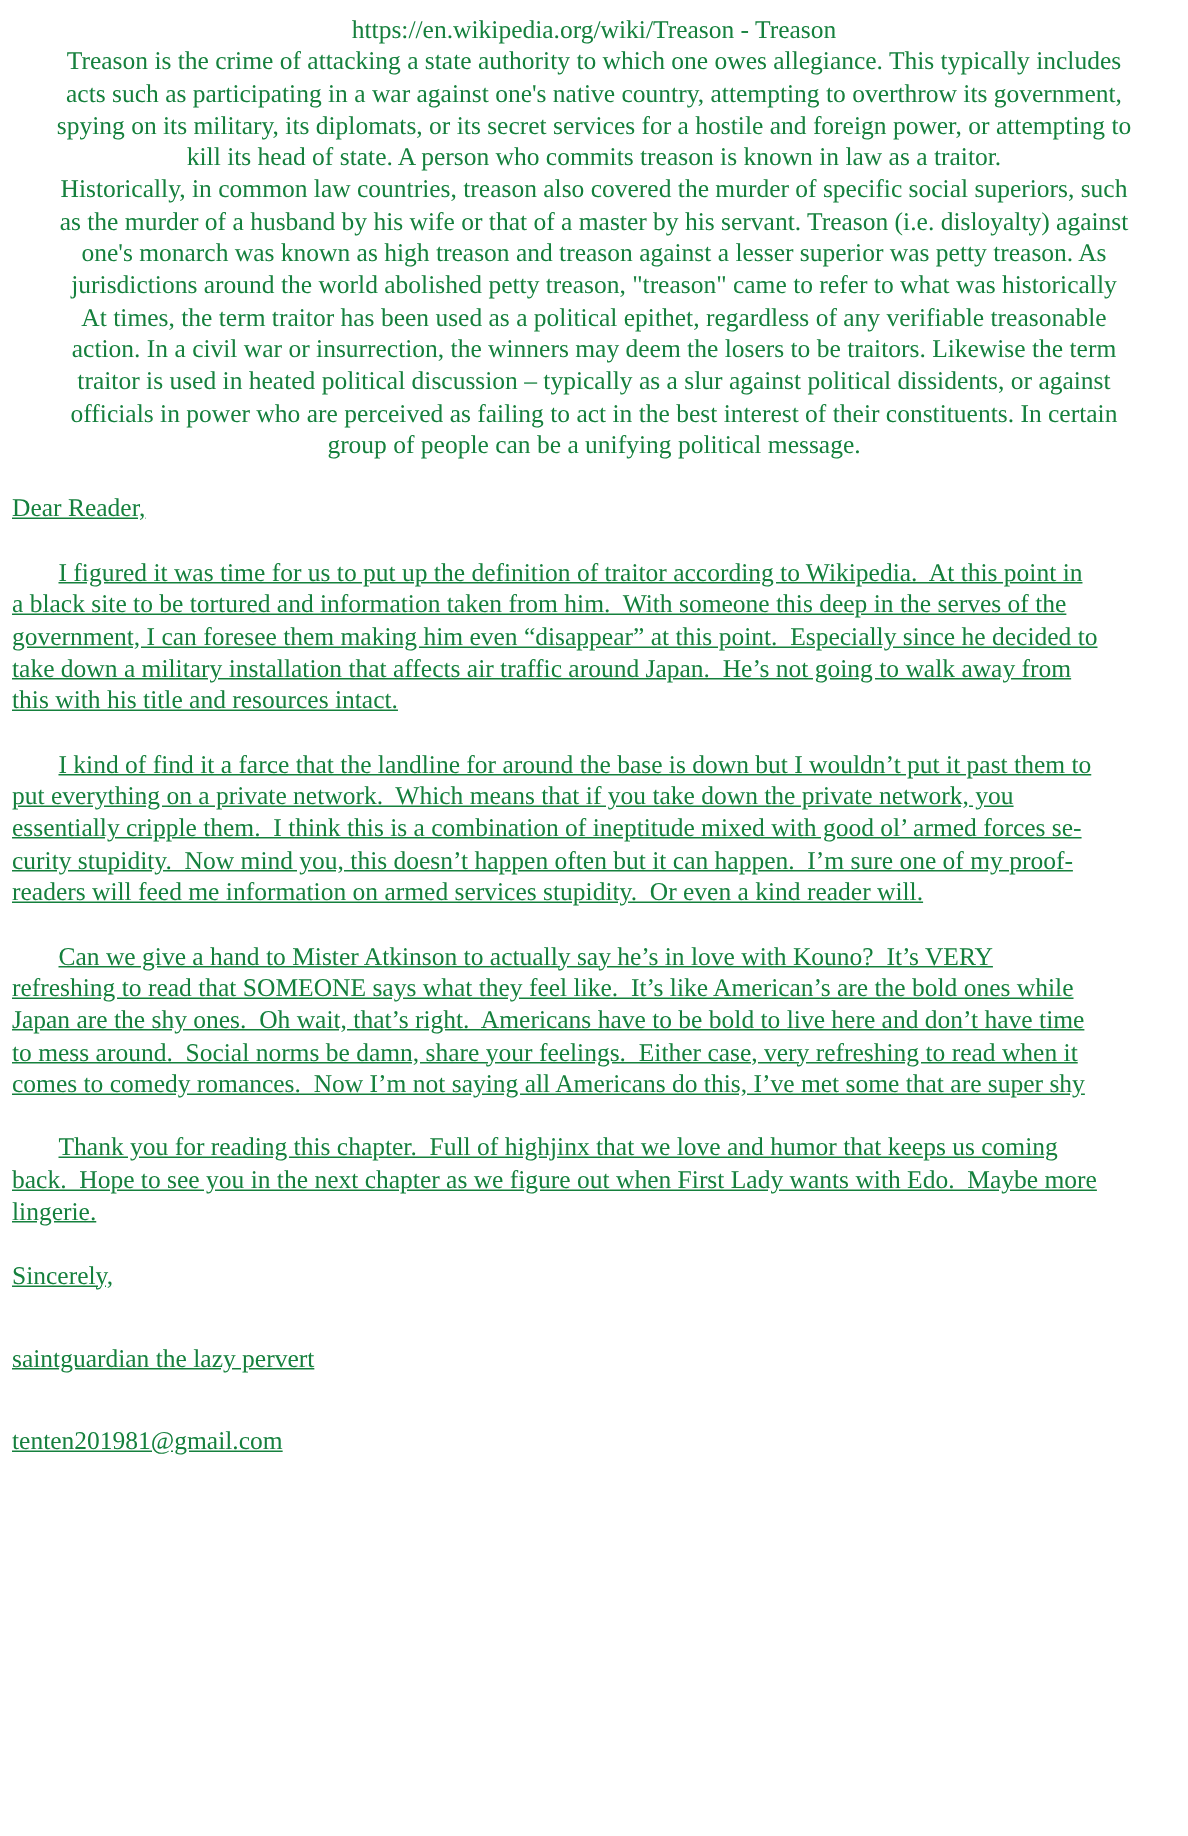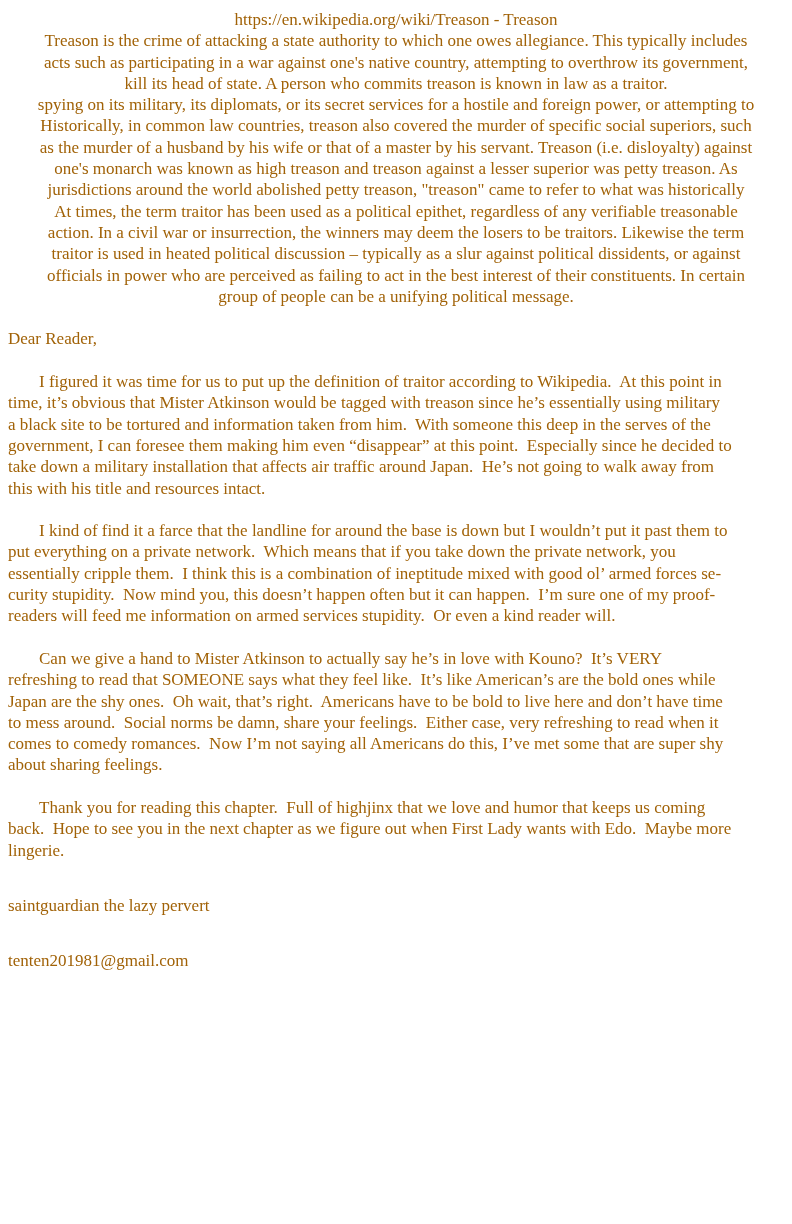--- a/index.html
+++ b/index.html
@@ -13,81 +13,80 @@
     background: #ffffff;
     color: #000000;
     font-family: "Liberation Serif", "DejaVu Serif", serif;
     font-size: 17px;
     line-height: 21.3px;
     overflow: hidden;
   }
   .line { white-space: pre; }
   .centered { text-align: center; }
   .centered .line { white-space: pre; }
-  .block { margin-top: 21.3px; }
+  .block { margin-top: 21.3px; text-decoration: underline; }
   .para .line:first-child { text-indent: 31px; margin-top: 20px; }
   .signature .line { white-space: pre; margin-top: 34px; }
 </style>
 </head>
 <body>
 
-<div class="page" style="background: rgb(255, 255, 255); color: #a16207;">
+<div class="page" style="background: rgb(255, 255, 255); color: #15803d;">
 
   <div class="centered">
     <div class="line">https://en.wikipedia.org/wiki/Treason - Treason</div>
     <div>
         <div class="line">Treason is the crime of attacking a state authority to which one owes allegiance. This typically includes</div>
         <div class="line">acts such as participating in a war against one's native country, attempting to overthrow its government,</div>
+        <div class="line">spying on its military, its diplomats, or its secret services for a hostile and foreign power, or attempting to</div>
         <div class="line">kill its head of state. A person who commits treason is known in law as a traitor.</div>
-        <div class="line">spying on its military, its diplomats, or its secret services for a hostile and foreign power, or attempting to</div>
         <div class="line">Historically, in common law countries, treason also covered the murder of specific social superiors, such</div>
         <div class="line">as the murder of a husband by his wife or that of a master by his servant. Treason (i.e. disloyalty) against</div>
         <div class="line">one's monarch was known as high treason and treason against a lesser superior was petty treason. As</div>
         <div class="line">jurisdictions around the world abolished petty treason, "treason" came to refer to what was historically</div>
         <div class="line">At times, the term traitor has been used as a political epithet, regardless of any verifiable treasonable</div>
         <div class="line">action. In a civil war or insurrection, the winners may deem the losers to be traitors. Likewise the term</div>
         <div class="line">traitor is used in heated political discussion – typically as a slur against political dissidents, or against</div>
         <div class="line">officials in power who are perceived as failing to act in the best interest of their constituents. In certain</div>
         <div class="line">group of people can be a unifying political message.</div>
       </div>
   </div>
 
   <div class="block">Dear Reader,</div>
 
   <div class="block para">
       <div class="line">I figured it was time for us to put up the definition of traitor according to Wikipedia.  At this point in</div>
-      <div class="line">time, it’s obvious that Mister Atkinson would be tagged with treason since he’s essentially using military</div>
       <div class="line">a black site to be tortured and information taken from him.  With someone this deep in the serves of the</div>
       <div class="line">government, I can foresee them making him even “disappear” at this point.  Especially since he decided to</div>
       <div class="line">take down a military installation that affects air traffic around Japan.  He’s not going to walk away from</div>
       <div class="line">this with his title and resources intact.</div>
     </div>
 
   <div class="block para">
       <div class="line">I kind of find it a farce that the landline for around the base is down but I wouldn’t put it past them to</div>
       <div class="line">put everything on a private network.  Which means that if you take down the private network, you</div>
       <div class="line">essentially cripple them.  I think this is a combination of ineptitude mixed with good ol’ armed forces se-</div>
       <div class="line">curity stupidity.  Now mind you, this doesn’t happen often but it can happen.  I’m sure one of my proof-</div>
       <div class="line">readers will feed me information on armed services stupidity.  Or even a kind reader will.</div>
     </div>
 
   <div class="block para">
       <div class="line">Can we give a hand to Mister Atkinson to actually say he’s in love with Kouno?  It’s VERY</div>
       <div class="line">refreshing to read that SOMEONE says what they feel like.  It’s like American’s are the bold ones while</div>
       <div class="line">Japan are the shy ones.  Oh wait, that’s right.  Americans have to be bold to live here and don’t have time</div>
       <div class="line">to mess around.  Social norms be damn, share your feelings.  Either case, very refreshing to read when it</div>
       <div class="line">comes to comedy romances.  Now I’m not saying all Americans do this, I’ve met some that are super shy</div>
-      <div class="line">about sharing feelings.</div>
     </div>
 
   <div class="block para">
       <div class="line">Thank you for reading this chapter.  Full of highjinx that we love and humor that keeps us coming</div>
       <div class="line">back.  Hope to see you in the next chapter as we figure out when First Lady wants with Edo.  Maybe more</div>
       <div class="line">lingerie.</div>
     </div>
 
+  <div class="block">Sincerely,</div>
 
   <div class="block signature">
     <div class="line">saintguardian the lazy pervert</div>
     <div class="line">tenten201981@gmail.com</div>
   </div>
 
 </div>
 
 </body></html>

